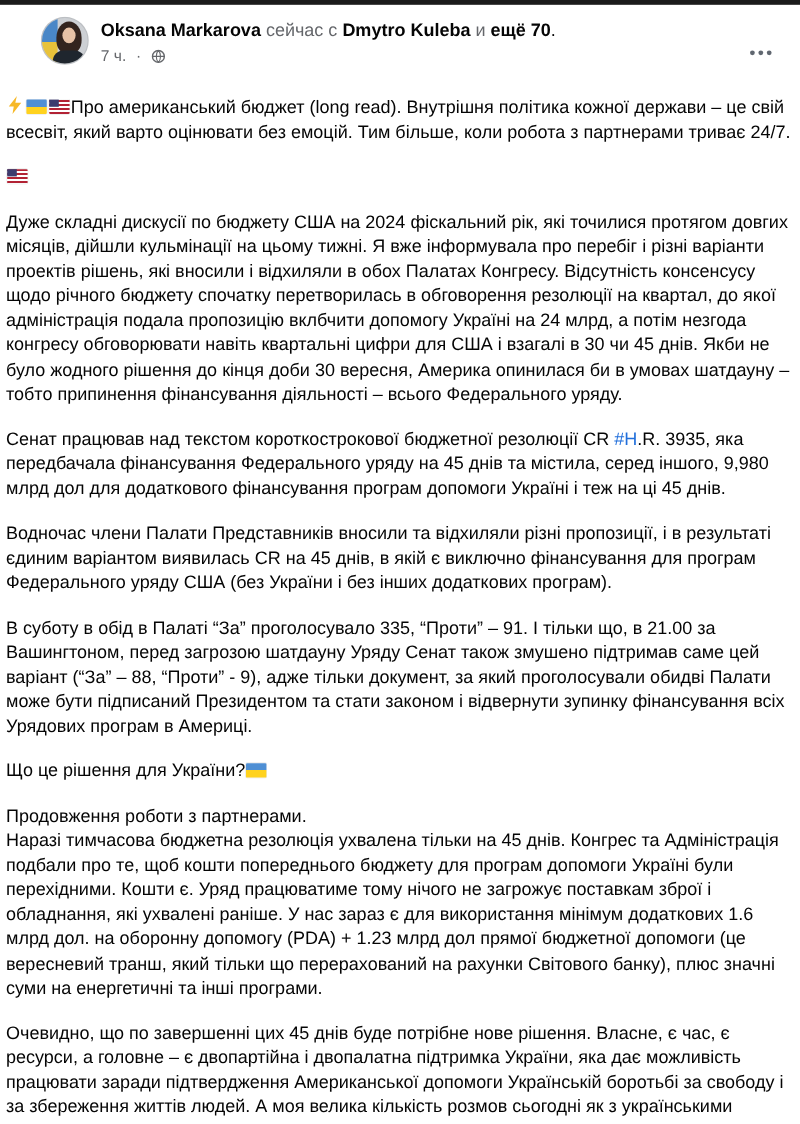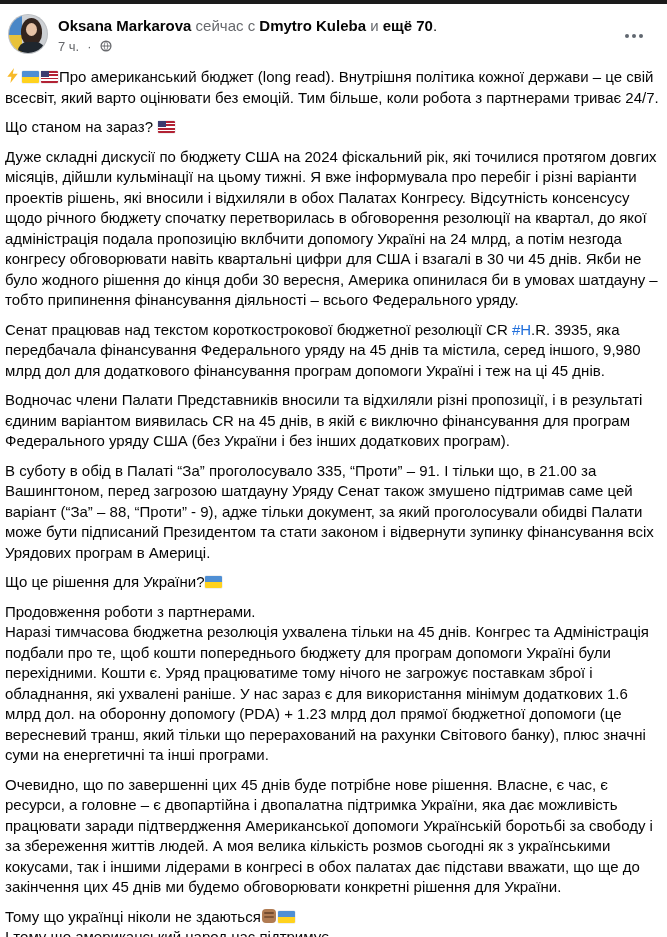--- a/index.html
+++ b/index.html
@@ -5,21 +5,21 @@
   * { margin:0; padding:0; box-sizing:border-box; }
   html,body { background:#fff; }
   body { font-family:"Liberation Sans","DejaVu Sans",sans-serif; }
   .page {
     position:relative; width:667px; height:937px; background:#fff;
     overflow:hidden; margin:0 auto;
   }
   .top-strip { width:100%; height:4px; background:#1b1b1b; }
 
   
-  .header { display:flex; align-items:center; padding:10px 20px 0 8px; }
+  .header { display:flex; align-items:flex-end; padding:10px 20px 0 34px; }
   .avatar {
     width:40px; height:40px; border-radius:50%; overflow:hidden;
     position:relative; background:#cdd0d4; flex:none; cursor:pointer;
     border:1px solid rgba(0,0,0,.08);
   }
   .avatar .flag { position:absolute; left:0; top:0; width:13px; height:100%;
     background:linear-gradient(#4a87c7 52%, #e8c23a 52%); }
   .avatar .hair { position:absolute; left:12px; top:3px; width:21px; height:27px;
     background:#33241e; border-radius:50% 50% 42% 42%; }
   .avatar .face { position:absolute; left:17px; top:8px; width:11px; height:13px;
@@ -33,21 +33,21 @@
   .name-line .ctx { color:#65676b; font-weight:normal; }
   .meta-line { display:flex; align-items:center; gap:8px; font-size:13px;
     color:#65676b; margin-top:3px; }
   .meta-line .ts { cursor:pointer; }
   .menu-btn { background:none; border:none; display:flex; gap:3px; padding:8px 4px;
     cursor:pointer; margin-top:4px; }
   .menu-btn .d { width:4px; height:4px; border-radius:50%; background:#606770; }
 
   
   .post-body { padding:9px 8px 0 5px; font-size:15px; line-height:20.5px; color:#050505; }
-  .post-paragraph { margin:4px 0 9px 0; }
+  .post-paragraph { margin:17px 0 9px 0; }
   .hashtag { color:#216fdb; cursor:pointer; }
 
   
   .icon { display:inline-block; vertical-align:-1px; margin:0 1px; }
   .icon-lightning { width:13px; height:15px; background:#f7b928; margin-right:2px;
     clip-path:polygon(62% 0, 10% 58%, 42% 58%, 34% 100%, 90% 38%, 52% 38%); }
   .icon-ua-flag { width:17px; height:12px; border-radius:1px;
     background:linear-gradient(#4f8fd4 50%, #ffd21e 50%);
     box-shadow:0 0 0 .5px rgba(0,0,0,.12); }
   .icon-us-flag { width:17px; height:12px; border-radius:1px; position:relative;
@@ -95,21 +95,21 @@
 
     <button class="menu-btn" aria-label="options">
       <span class="d"></span>
       <span class="d"></span>
       <span class="d"></span>
     </button>
   </div>
 
   <div class="post-body" id="post-body">
       <p class="post-paragraph"><span class="icon icon-lightning"></span><span class="icon icon-ua-flag"></span><span class="icon icon-us-flag"></span><span>Про американський бюджет (long read). Внутрішня політика кожної держави – це свій всесвіт, який варто оцінювати без емоцій. Тим більше, коли робота з партнерами триває 24/7.</span></p>
-      <p class="post-paragraph"><span>Що станом на зараз? </span><span class="icon icon-us-flag"></span></p>
+      <p class="post-paragraph"><span class="icon icon-us-flag"></span></p>
       <p class="post-paragraph"><span>Дуже складні дискусії по бюджету США на 2024 фіскальний рік, які точилися протягом довгих місяців, дійшли кульмінації на цьому тижні. Я вже інформувала про перебіг і різні варіанти проектів рішень, які вносили і відхиляли в обох Палатах Конгресу. Відсутність консенсусу щодо річного бюджету спочатку перетворилась в обговорення резолюції на квартал, до якої адміністрація подала пропозицію вклбчити допомогу Україні на 24 млрд, а потім незгода конгресу обговорювати навіть квартальні цифри для США і взагалі в 30 чи 45 днів. Якби не було жодного рішення до кінця доби 30 вересня, Америка опинилася би в умовах шатдауну – тобто припинення фінансування діяльності – всього Федерального уряду.</span></p>
       <p class="post-paragraph"><span>Сенат працював над текстом короткострокової бюджетної резолюції CR </span><span class="hashtag">#H</span><span>.R. 3935, яка передбачала фінансування Федерального уряду на 45 днів та містила, серед іншого, 9,980 млрд дол для додаткового фінансування програм допомоги Україні і теж на ці 45 днів.</span></p>
       <p class="post-paragraph"><span>Водночас члени Палати Представників вносили та відхиляли різні пропозиції, і в результаті єдиним варіантом виявилась CR на 45 днів, в якій є виключно фінансування для програм Федерального уряду США (без України і без інших додаткових програм).</span></p>
       <p class="post-paragraph"><span>В суботу в обід в Палаті “За” проголосувало 335, “Проти” – 91. І тільки що, в 21.00 за Вашингтоном, перед загрозою шатдауну Уряду Сенат також змушено підтримав саме цей варіант (“За” – 88, “Проти” - 9), адже тільки документ, за який проголосували обидві Палати може бути підписаний Президентом та стати законом і відвернути зупинку фінансування всіх Урядових програм в Америці.</span></p>
       <p class="post-paragraph"><span>Що це рішення для України?</span><span class="icon icon-ua-flag"></span></p>
       <p class="post-paragraph"><span>Продовження роботи з партнерами.</span><br><span>Наразі тимчасова бюджетна резолюція ухвалена тільки на 45 днів. Конгрес та Адміністрація подбали про те, щоб кошти попереднього бюджету для програм допомоги Україні були перехідними. Кошти є. Уряд працюватиме тому нічого не загрожує поставкам зброї і обладнання, які ухвалені раніше. У нас зараз є для використання мінімум додаткових 1.6 млрд дол. на оборонну допомогу (PDA) + 1.23 млрд дол прямої бюджетної допомоги (це вересневий транш, який тільки що перерахований на рахунки Світового банку), плюс значні суми на енергетичні та інші програми.</span></p>
       <p class="post-paragraph"><span>Очевидно, що по завершенні цих 45 днів буде потрібне нове рішення. Власне, є час, є ресурси, а головне – є двопартійна і двопалатна підтримка України, яка дає можливість працювати заради підтвердження Американської допомоги Українській боротьбі за свободу і за збереження життів людей. А моя велика кількість розмов сьогодні як з українськими кокусами, так і іншими лідерами в конгресі в обох палатах дає підстави вважати, що ще до закінчення цих 45 днів ми будемо обговорювати конкретні рішення для України.</span></p>
       <p class="post-paragraph"><span>Тому що українці ніколи не здаються</span><span class="icon icon-fist"></span><span class="icon icon-ua-flag"></span><br><span>І тому що американський народ нас підтримує.</span></p>
     </div>
 </div>

